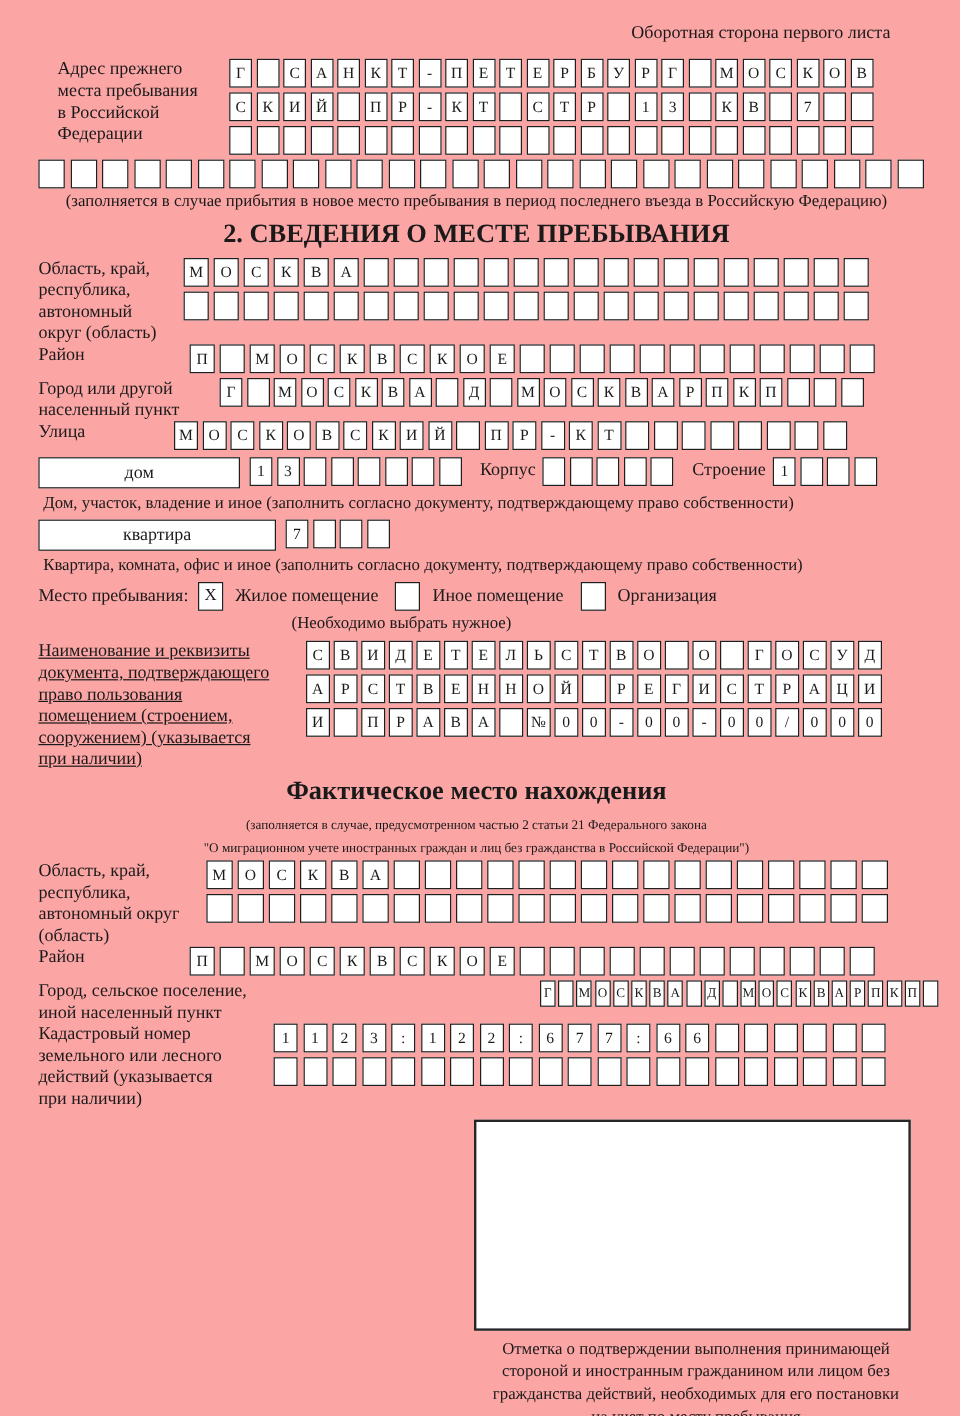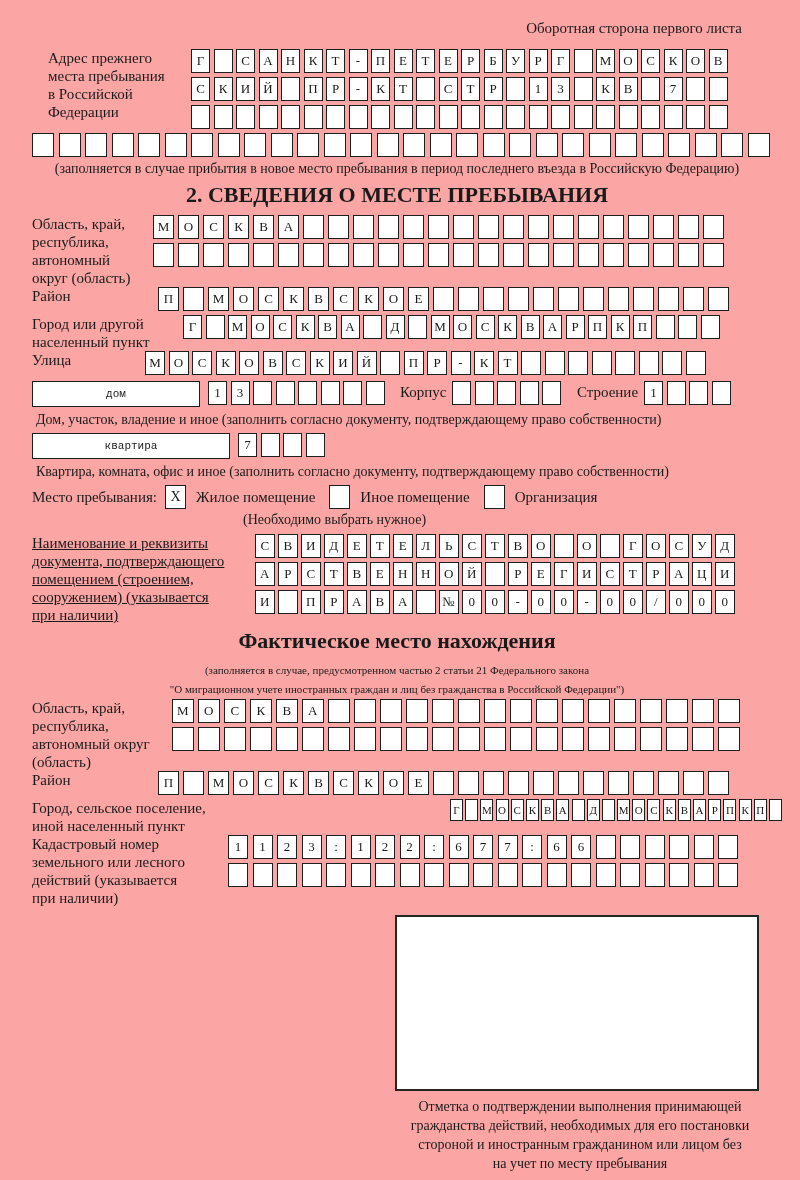--- a/index.html
+++ b/index.html
@@ -19,21 +19,21 @@
   .mid .box{width:17.5px;margin-right:3.5px;}
   .cad .box{width:18px;margin-right:4.5px;}
   .fr  .box{width:19.5px;margin-right:4.5px;}
   .full .box{width:20px;margin-right:4.5px;}
   .small .box{width:11px;height:20px;line-height:20px;margin-right:2.2px;font-size:11px;}
   .hn .box{width:17px;margin-right:3.5px;}
   .fullrow{margin:0 0 2px 0;}
   .caption{font-size:14px;line-height:17px;margin:1px 0 5px 4px;}
   .center{text-align:center;margin-left:0;}
   .h2,.h3{font-weight:bold;text-align:center;font-size:22px;margin:4px 0 7px 0;}
-  .widebox{display:inline-block;box-sizing:content-box;border:1.5px solid #1f1f1f;height:24px;line-height:24px;text-align:center;font-size:11px;vertical-align:top;background:#fff;font-family:Liberation Mono, monospace;}
+  .widebox{display:inline-block;box-sizing:content-box;border:1.5px solid #1f1f1f;height:24px;line-height:24px;text-align:center;font-size:15px;vertical-align:top;background:#fff;}
   .wb166{width:166px;margin-right:8px;} .wb196{width:196px;margin-right:8px;}
   .house-row{display:flex;align-items:flex-start;margin:2px 0 2px 0;font-size:15px;}
   .inline-label{margin:3px 6px 0 12px;white-space:nowrap;}
   .stay-row{display:flex;align-items:center;font-size:15px;margin:3px 0 2px 0;}
   .sr-label{margin-right:8px;}
   .check{margin-left:0;margin-right:0;font-size:14px;}
   .opt{margin-left:10px;margin-right:14px;white-space:nowrap;}
   .stay-note{margin-left:211px;margin-bottom:6px;}
   .notes{text-align:center;font-size:11px;line-height:19px;margin-bottom:0;}
   .stamp-box{width:360px;height:172px;border:2px solid #262626;margin:8px 0 6px 363px;background:#fff;}
@@ -125,20 +125,21 @@
     <span class="opt">Иное помещение</span>
     <span class="box check"></span>
     <span class="opt">Организация</span>
   </div>
   <div class="caption stay-note">(Необходимо выбрать нужное)</div>
 
   <div class="group">
     <div class="label w223">
       <div>Наименование и реквизиты</div>
       <div>документа, подтверждающего</div>
+      <div>право пользования</div>
       <div>помещением (строением,</div>
       <div>сооружением) (указывается</div>
       <div>при наличии)</div>
     </div>
     <div class="rows">
       <div class="boxrow mid"><span class="box">С</span><span class="box">В</span><span class="box">И</span><span class="box">Д</span><span class="box">Е</span><span class="box">Т</span><span class="box">Е</span><span class="box">Л</span><span class="box">Ь</span><span class="box">С</span><span class="box">Т</span><span class="box">В</span><span class="box">О</span><span class="box"></span><span class="box">О</span><span class="box"></span><span class="box">Г</span><span class="box">О</span><span class="box">С</span><span class="box">У</span><span class="box">Д</span></div>
       <div class="boxrow mid"><span class="box">А</span><span class="box">Р</span><span class="box">С</span><span class="box">Т</span><span class="box">В</span><span class="box">Е</span><span class="box">Н</span><span class="box">Н</span><span class="box">О</span><span class="box">Й</span><span class="box"></span><span class="box">Р</span><span class="box">Е</span><span class="box">Г</span><span class="box">И</span><span class="box">С</span><span class="box">Т</span><span class="box">Р</span><span class="box">А</span><span class="box">Ц</span><span class="box">И</span></div>
       <div class="boxrow mid"><span class="box">И</span><span class="box"></span><span class="box">П</span><span class="box">Р</span><span class="box">А</span><span class="box">В</span><span class="box">А</span><span class="box"></span><span class="box">№</span><span class="box">0</span><span class="box">0</span><span class="box">-</span><span class="box">0</span><span class="box">0</span><span class="box">-</span><span class="box">0</span><span class="box">0</span><span class="box">/</span><span class="box">0</span><span class="box">0</span><span class="box">0</span></div>
     </div>
   </div>
@@ -188,18 +189,18 @@
     </div>
     <div class="rows">
       <div class="boxrow cad"><span class="box">1</span><span class="box">1</span><span class="box">2</span><span class="box">3</span><span class="box">:</span><span class="box">1</span><span class="box">2</span><span class="box">2</span><span class="box">:</span><span class="box">6</span><span class="box">7</span><span class="box">7</span><span class="box">:</span><span class="box">6</span><span class="box">6</span><span class="box"></span><span class="box"></span><span class="box"></span><span class="box"></span><span class="box"></span><span class="box"></span></div>
       <div class="boxrow cad"><span class="box"></span><span class="box"></span><span class="box"></span><span class="box"></span><span class="box"></span><span class="box"></span><span class="box"></span><span class="box"></span><span class="box"></span><span class="box"></span><span class="box"></span><span class="box"></span><span class="box"></span><span class="box"></span><span class="box"></span><span class="box"></span><span class="box"></span><span class="box"></span><span class="box"></span><span class="box"></span><span class="box"></span></div>
     </div>
   </div>
 
   <div class="stamp-box"></div>
   <div class="stamp-note">
     <div>Отметка о подтверждении выполнения принимающей</div>
+    <div>стороной и иностранным гражданином или лицом без</div>
     <div>гражданства действий, необходимых для его постановки</div>
-    <div>стороной и иностранным гражданином или лицом без</div>
     <div>на учет по месту пребывания</div>
   </div>
 
 </div>
 
 </body></html>

